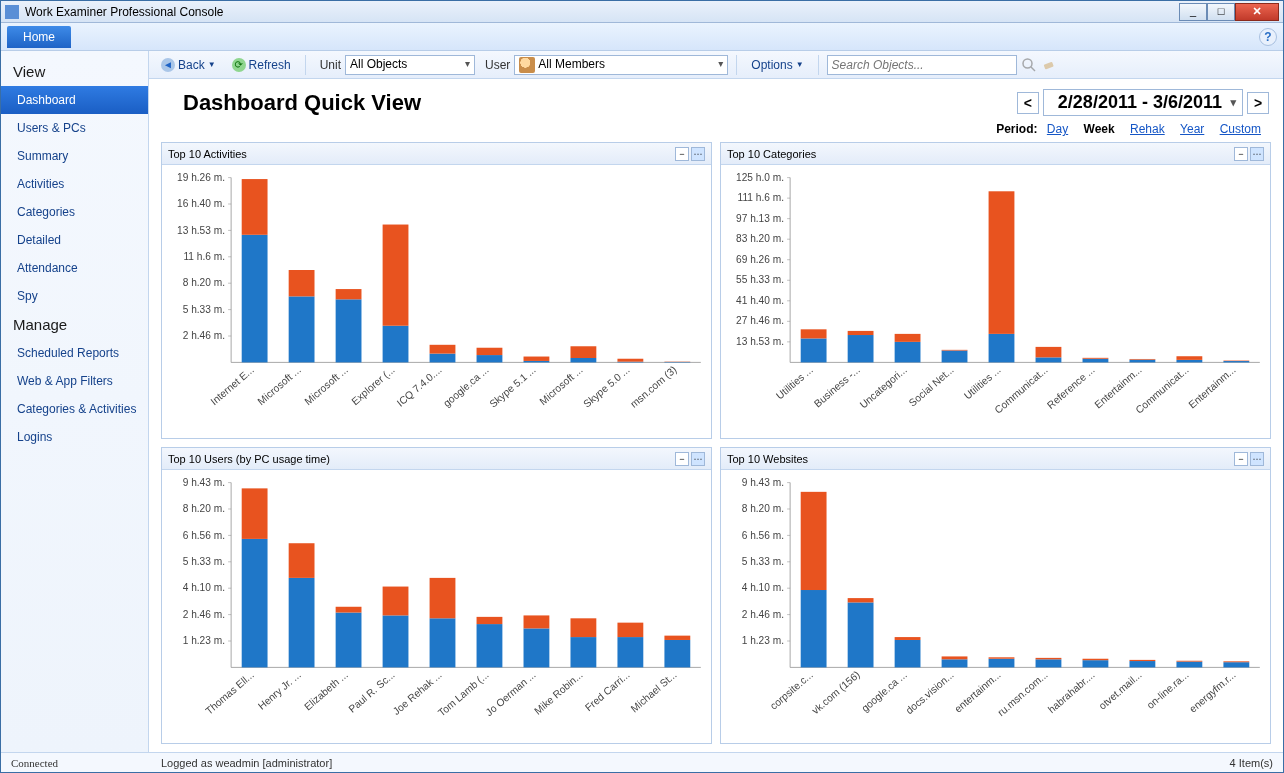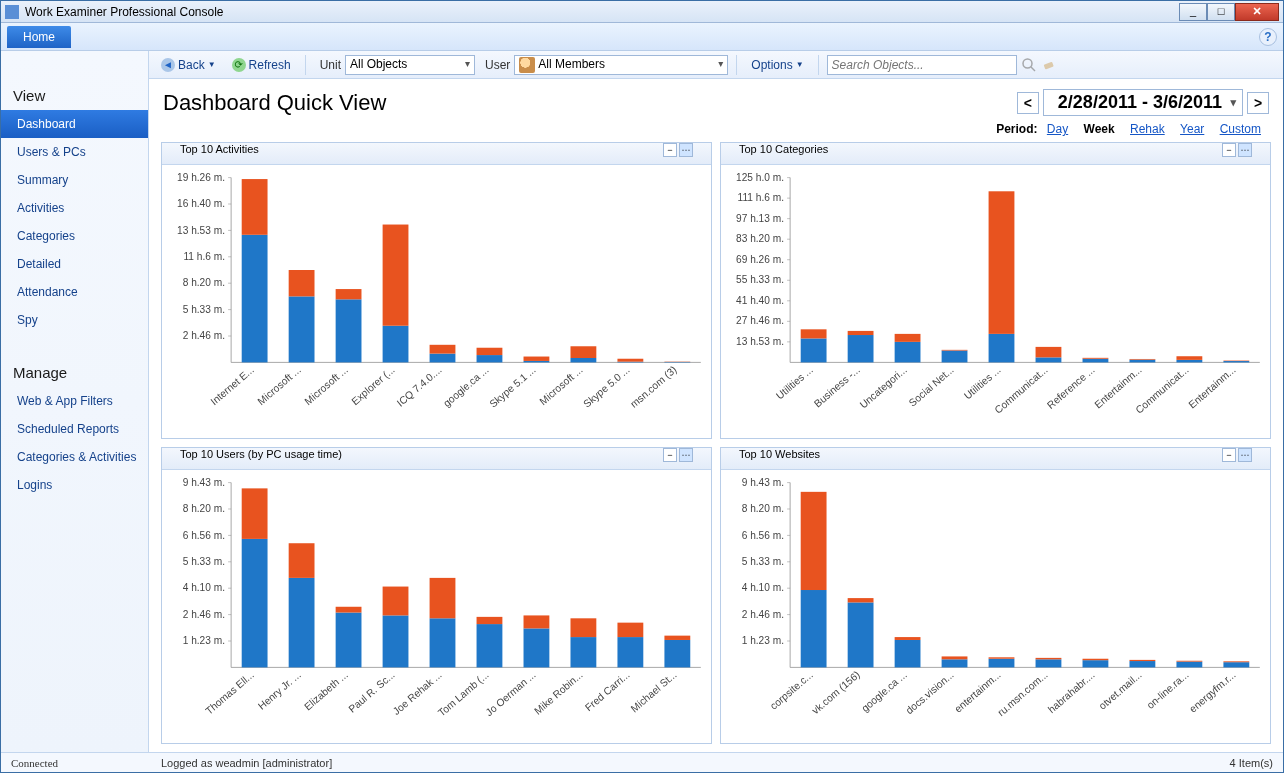--- a/index.html
+++ b/index.html
@@ -9,49 +9,49 @@
 .titlebar .icon { width: 14px; height: 14px; background: #5a8fd6; margin-right: 6px; }
 .titlebar .title { flex: 1; font-size: 12px; color: #000; }
 .winbtns { display: flex; gap: 0; }
 .winbtn { width: 28px; height: 18px; border: 1px solid #6a8bb5; background: linear-gradient(#f3f7fc,#d0dff0); font-size: 11px; text-align: center; line-height: 14px; cursor: pointer; }
 .winbtn.close { width: 44px; background: linear-gradient(#ec6550,#c13a2a); color: #fff; border-color: #8a2a1c; font-weight: bold; }
 .menubar { height: 28px; background: linear-gradient(#eaf3fe,#d6e6fb); display: flex; align-items: center; padding: 0 6px; border-bottom: 1px solid #b8cde8; }
 .hometab { background: linear-gradient(#3e8be8,#1e63c6); color: #fff; padding: 4px 16px; border-radius: 2px 2px 0 0; font-size: 12px; cursor: pointer; }
 .helpbtn { margin-left: auto; width: 18px; height: 18px; border-radius: 9px; background: #e8f0fc; border: 1px solid #a8c0e0; color: #2a6fc6; text-align: center; line-height: 16px; font-weight: bold; cursor: pointer; }
 .body { flex: 1; display: flex; min-height: 0; }
 .sidebar { width: 148px; background: linear-gradient(#f4f8fe,#eef4fc); border-right: 1px solid #c3d6ee; padding: 6px 0; overflow-y: auto; }
-.sidebar h3 { padding: 6px 10px 6px 12px; font-size: 15px; font-weight: normal; color: #1a1a1a; font-family: "Segoe UI", sans-serif; margin-top: 24px; }
+.sidebar h3 { padding: 6px 10px 6px 12px; font-size: 15px; font-weight: normal; color: #1a1a1a; font-family: "Segoe UI", sans-serif; }
 .navitem { padding: 7px 10px 7px 16px; font-size: 12px; color: #15428b; cursor: pointer; }
 .navitem.active { background: linear-gradient(#2f7be2,#1a5ec4); color: #fff; }
 .main { flex: 1; display: flex; flex-direction: column; min-width: 0; }
 .toolbar { height: 28px; background: linear-gradient(#f4f8fe,#e6eefb); border-bottom: 1px solid #c3d6ee; display: flex; align-items: center; padding: 0 6px; gap: 4px; font-size: 12px; }
 .tbtn { display: flex; align-items: center; gap: 3px; padding: 2px 6px; cursor: pointer; color: #15428b; }
 .tbtn .circ { width: 14px; height: 14px; border-radius: 7px; background: #aac6e8; display: inline-flex; align-items: center; justify-content: center; color: #1e63c6; font-size: 10px; }
 .tbtn .circ.green { background: #8fd68f; color: #0a6e0a; }
 .tlabel { color: #333; margin-left: 6px; }
 .tsel { border: 1px solid #9fb8d9; height: 20px; font-size: 12px; padding: 1px 18px 1px 4px; background: #fff; position: relative; }
 .tsel::after { content:"▾"; position:absolute; right:4px; top:2px; font-size:10px; color:#555; pointer-events:none;}
 .usericon { width: 16px; height: 16px; background: radial-gradient(circle at 40% 35%, #ffd9a0 35%, #c98d4a 36%); border-radius: 2px; display:inline-block; margin-right:3px; vertical-align:middle;}
 .sep { width:1px; height:20px; background:#c3d6ee; margin:0 4px; }
 .search { flex:0 0 230px; display:flex; align-items:center; gap:4px; }
 .search input { flex:1; border:1px solid #9fb8d9; height:20px; padding:1px 4px; font-style:italic; color:#b91c1c; font-size:12px; }
 .sicon { width:16px; height:16px; cursor:pointer; opacity:.7; }
 .heading { display:flex; align-items:center; padding:10px 14px 4px; gap:10px; }
-.heading h1 { font-size:22px; font-weight:normal; font-family:"Segoe UI",Tahoma,sans-serif; color:#000; flex:1; }
+.heading h1 { font-size:22px; font-weight:bold; font-family:"Segoe UI",Tahoma,sans-serif; color:#000; flex:1;margin-left:20px; }
 .daterow { display:flex; align-items:center; gap:4px; }
 .navsq { width:22px; height:22px; border:1px solid #9fb8d9; background:#fff; text-align:center; line-height:20px; font-weight:bold; cursor:pointer; font-size:14px;}
 .datebox { border:1px solid #9fb8d9; padding:2px 20px 2px 14px; font-size:18px; font-weight:bold; background:#fff; position:relative; cursor:pointer;}
 .datebox::after{content:"▾"; position:absolute; right:6px; top:6px; font-size:11px; color:#555;}
 .periodrow { text-align:right; padding:2px 16px 6px; font-size:12px; }
 .periodrow b { color:#000; }
 .periodrow a { color:#1556c6; text-decoration:underline; margin:0 6px; cursor:pointer; }
 .periodrow .cur { color:#000; font-weight:bold; text-decoration:none; margin:0 6px; }
 .dash { flex:1; display:grid; grid-template-columns:1fr 1fr; grid-template-rows:1fr 1fr; gap:8px; padding:0 12px 8px; min-height:0; }
 .panel { border:1px solid #b8cde8; display:flex; flex-direction:column; background:#fff; min-height:0; }
-.panelhead { height:22px; background:linear-gradient(#f3f7fd,#e3ecf9); border-bottom:1px solid #c3d6ee; display:flex; align-items:flex-start; padding:0 18px; font-size:11px; }
+.panelhead { height:22px; background:linear-gradient(#f3f7fd,#e3ecf9); border-bottom:1px solid #c3d6ee; display:flex; align-items:center; padding:0 6px; font-size:11px; }
 .panelhead .ptitle { flex:1; }
 .pbtn { width:14px; height:14px; border:1px solid #9fb8d9; margin-left:2px; font-size:9px; text-align:center; line-height:12px; cursor:pointer; background:#fff; }
 .pbtn.blue { background:#cfe4ff; }
 .chart { flex:1; position:relative; min-height:0; }
 svg { width:100%; height:100%; }
 .axislbl { font-size:10px; fill:#444; }
 .catlbl { font-size:10px; fill:#444; }
 .statusbar { height:20px; border-top:1px solid #c3d6ee; background:#f4f8fe; display:flex; align-items:center; padding:0 10px; font-size:11px; color:#333; }
 .statusbar .sl { flex:0 0 150px;font-family:Liberation Serif, serif; }
 .statusbar .sm { flex:1; }
@@ -84,22 +84,22 @@
           <div class="navitem">Users &amp; PCs</div>
           <div class="navitem">Summary</div>
           <div class="navitem">Activities</div>
           <div class="navitem">Categories</div>
           <div class="navitem">Detailed</div>
           <div class="navitem">Attendance</div>
           <div class="navitem">Spy</div>
         </div>
     <h3>Manage</h3>
     <div id="manage-nav">
+          <div class="navitem">Scheduled Reports</div>
           <div class="navitem">Web &amp; App Filters</div>
-          <div class="navitem">Scheduled Reports</div>
           <div class="navitem">Categories &amp; Activities</div>
           <div class="navitem">Logins</div>
         </div>
   </div>
 
   <div class="main">
     <div class="toolbar">
       <div class="tbtn">
         <span class="circ">◄</span>
         <span>Back</span>

